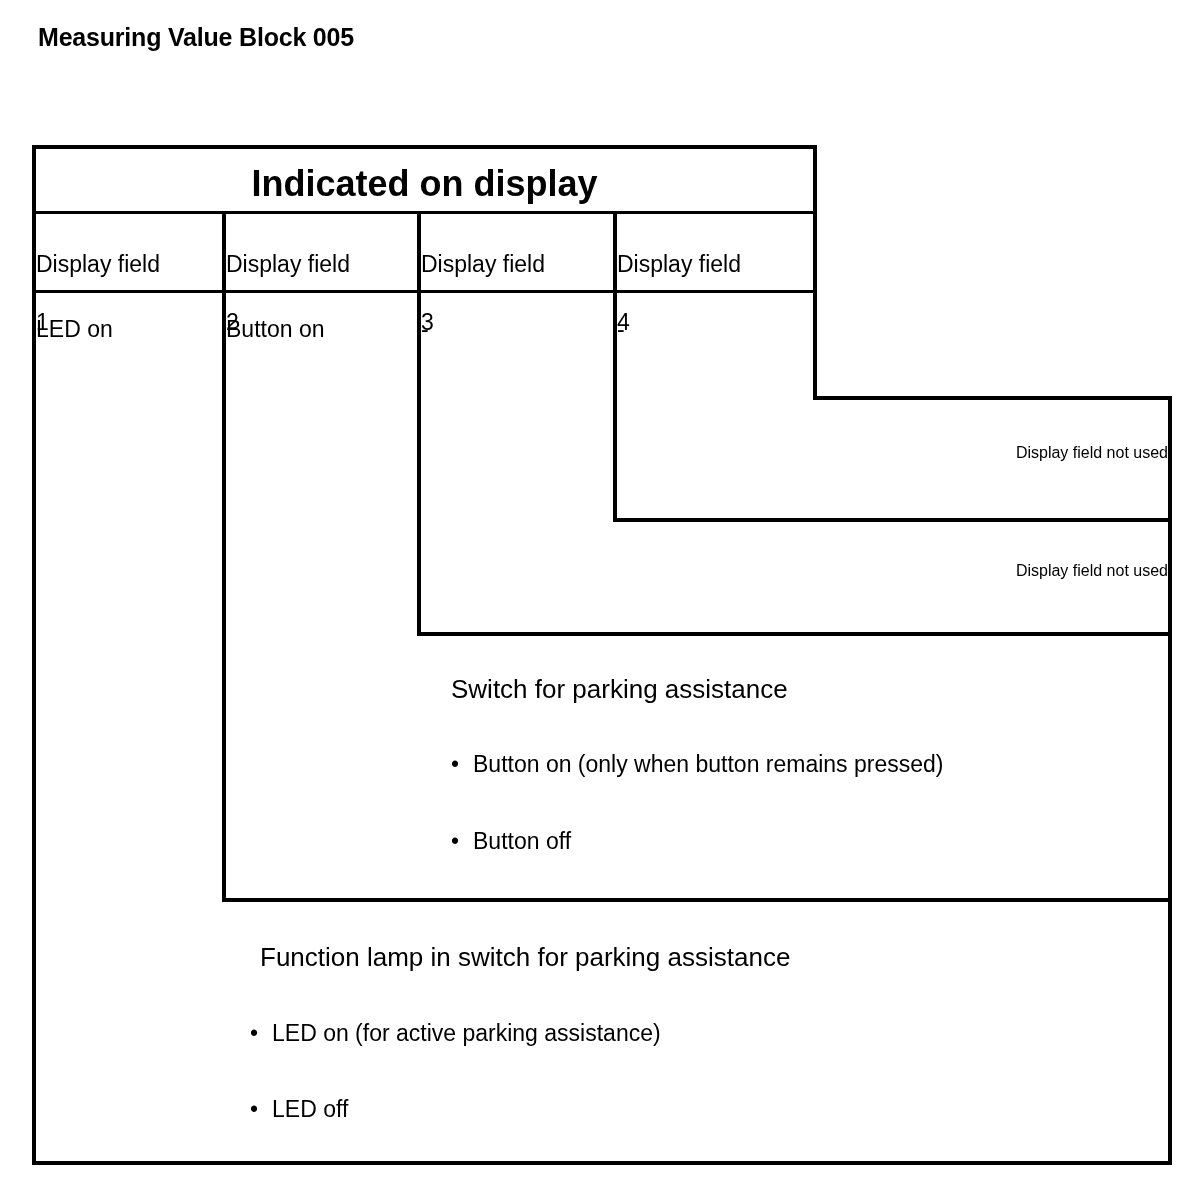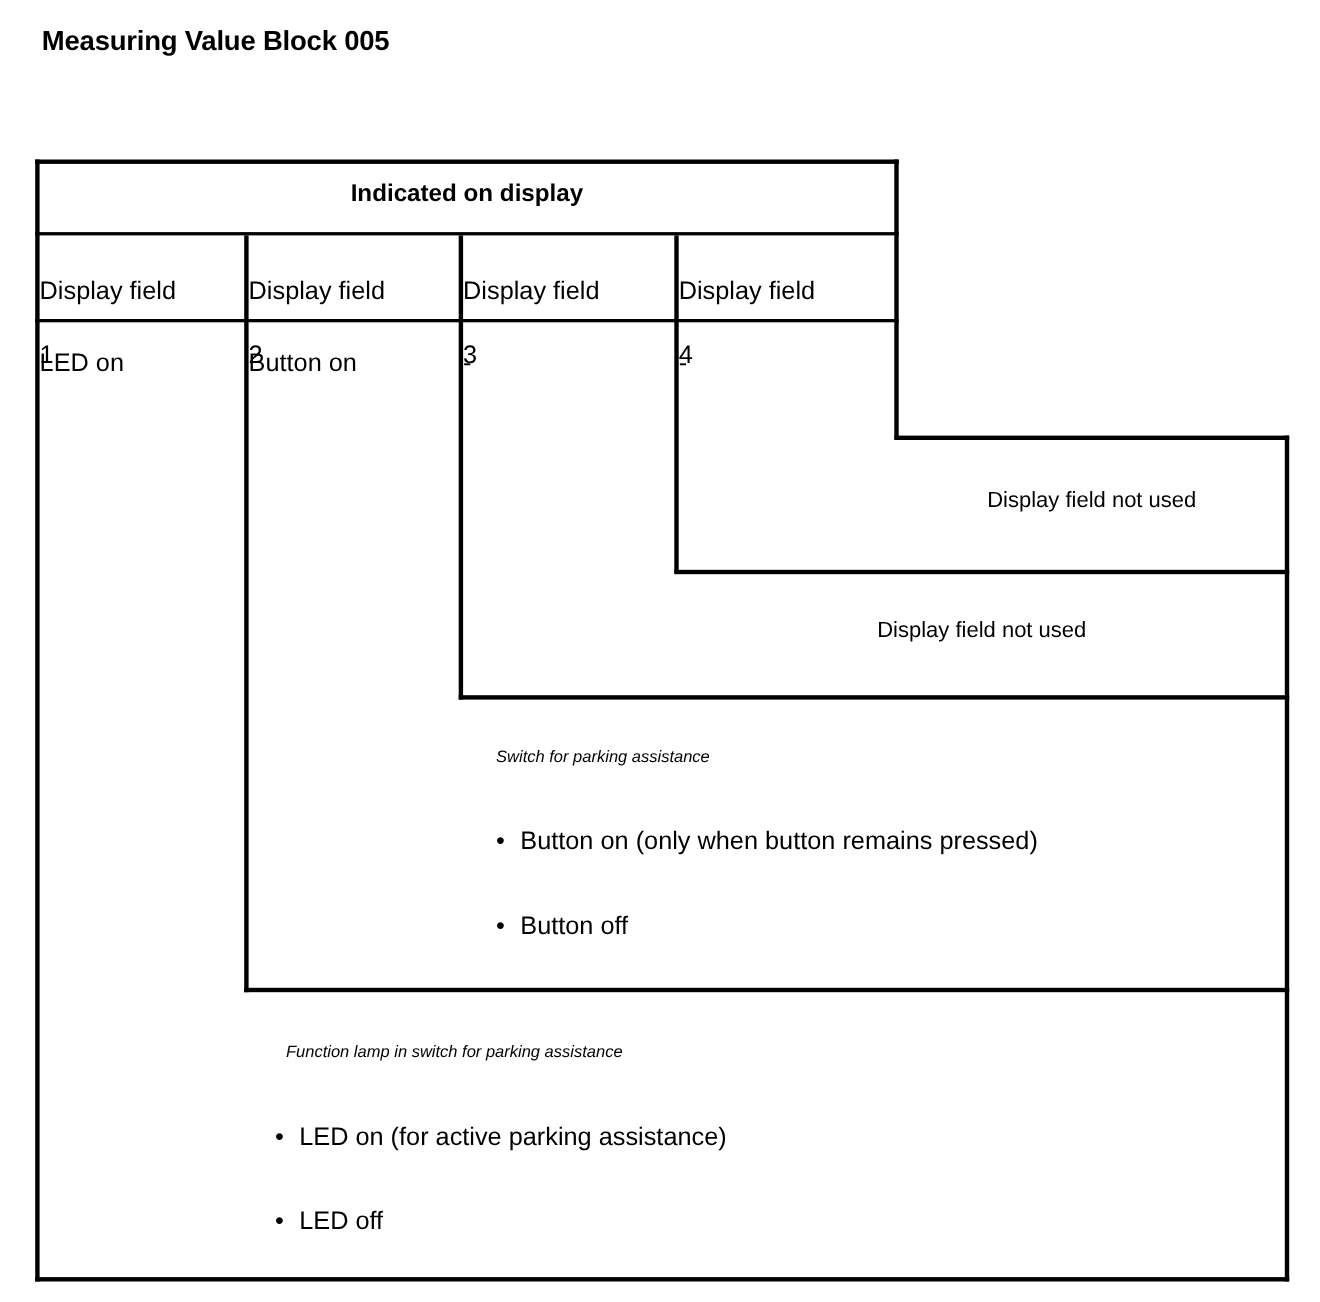--- a/index.html
+++ b/index.html
@@ -48,39 +48,38 @@
 
   
   .cell-text {
     position: absolute;
     font-size: 23px;
     line-height: 29px;
     white-space: pre-line;
   }
   .head-span-text {
     position: absolute;
-    font-size: 22px;
+    font-size: 36px;
     font-weight: bold;
     text-align: center;
     white-space: nowrap;
   }
 
   
   .desc-block {
     position: absolute;
   }
   .desc-title {
-    font-size: 15px;
+    font-size: 26px;
     line-height: 30px;
     white-space: nowrap;
-    font-style: italic;
   }
   .desc-centered {
-    font-size: 20px;
-    text-align: center;
+    font-size: 16px;
+    text-align: right;
     white-space: nowrap;
   }
   .bullet-row {
     display: flex;
     align-items: flex-start;
     font-size: 23px;
     line-height: 30px;
     white-space: nowrap;
   }
   .bullet-dot {

